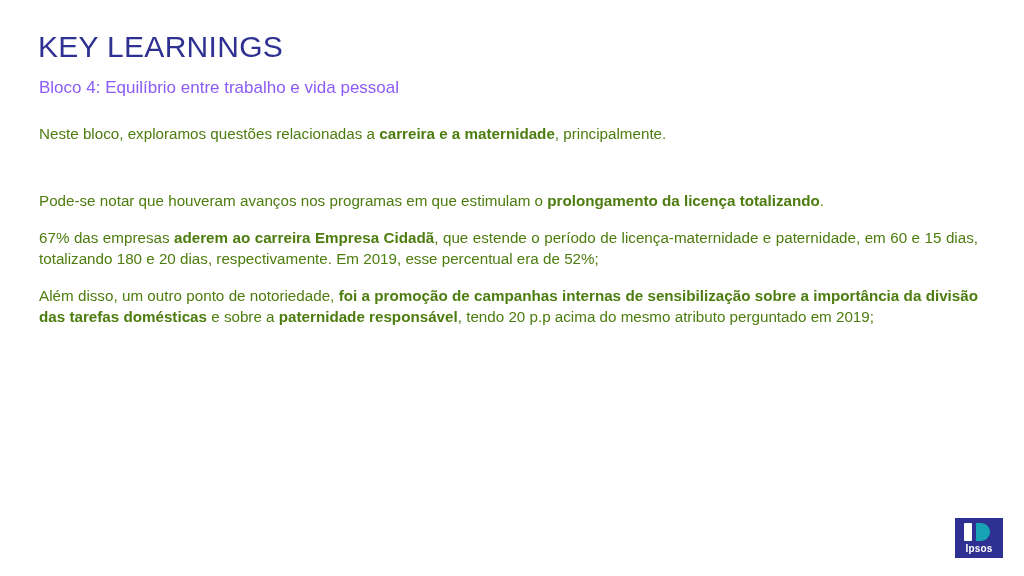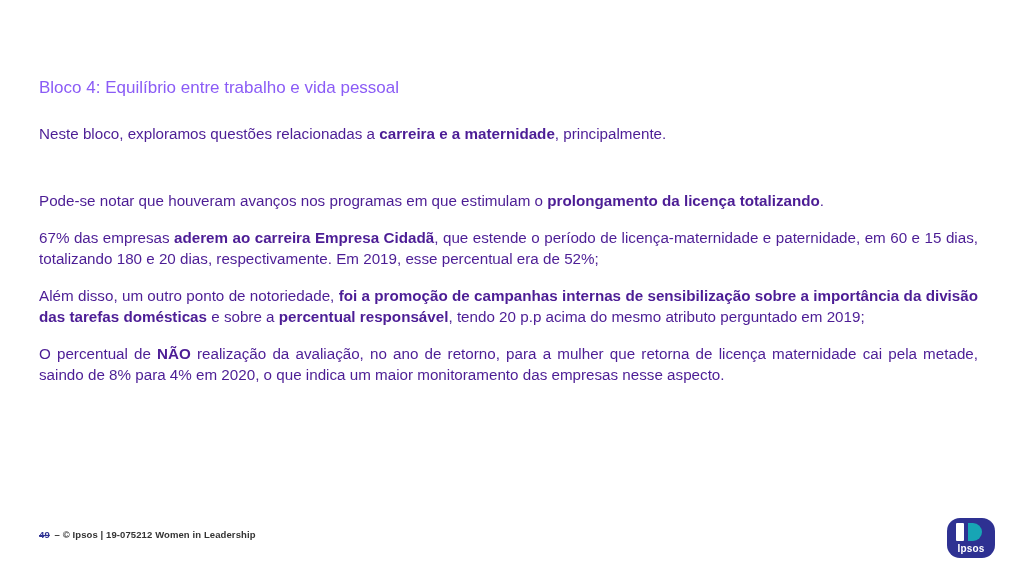--- a/index.html
+++ b/index.html
@@ -36,21 +36,21 @@
     font-size: 17px;
     color: #8b5cf6;
     font-weight: 400;
   }
   .body {
     position: absolute;
     left: 39px;
     top: 124px;
     width: 939px;
     font-size: 15.2px;
-    color: #4c1d95;
+    color: #4d7c0f;
     line-height: 1.38;
   }
   .para {
     margin: 0 0 16px 0;
     text-align: justify;
   }
   .para.p-first {
     text-align: left;
     margin-bottom: 46px;
   }
@@ -69,26 +69,26 @@
   .footer-bar .pagenum {
     color: #2e3192;
     text-decoration: line-through;
     margin-right: 2px;
   }
   .footer-bar .foot-text {
     font-weight: bold;
   }
   .logo {
     position: absolute;
-    right: 29px;
+    right: 21px;
     bottom: 18px;
     width: 48px;
     height: 40px;
     background: #2e3192;
-    border-radius: 13px;
+    border-radius: 0;
   }
   .logo .mark {
     position: absolute;
     left: 9px;
     top: 5px;
     width: 8px;
     height: 18px;
     background: #ffffff;
     border-radius: 1px;
   }
@@ -111,36 +111,31 @@
     font-size: 10px;
     font-weight: bold;
     letter-spacing: 0.2px;
   }
 </style>
 </head>
 <body>
 
 <div class="slide">
 
+  <div class="title">KEY LEARNINGS</div>
 
   <div class="subtitle">Bloco 4: Equilíbrio entre trabalho e vida pessoal</div>
 
   <div class="body">
     <p class="para p-first">Neste bloco, exploramos questões relacionadas a <b>carreira e a maternidade</b>, principalmente.</p>
     <p class="para">Pode-se notar que houveram avanços nos programas em que estimulam o <b>prolongamento da licença totalizando</b>.</p>
     <p class="para">67% das empresas <b>aderem ao carreira Empresa Cidadã</b>, que estende o período de licença-maternidade e paternidade, em 60 e 15 dias, totalizando 180 e 20 dias, respectivamente. Em 2019, esse percentual era de 52%;</p>
-    <p class="para">Além disso, um outro ponto de notoriedade, <b>foi a promoção de campanhas internas de sensibilização sobre a importância da divisão das tarefas domésticas</b> e sobre a <b>percentual responsável</b>, tendo 20 p.p acima do mesmo atributo perguntado em 2019;</p>
-    <p class="para">O percentual de <b>NÃO</b> realização da avaliação, no ano de retorno, para a mulher que retorna de licença maternidade cai pela metade, saindo de 8% para 4% em 2020, o que indica um maior monitoramento das empresas nesse aspecto.</p>
+    <p class="para">Além disso, um outro ponto de notoriedade, <b>foi a promoção de campanhas internas de sensibilização sobre a importância da divisão das tarefas domésticas</b> e sobre a <b>paternidade responsável</b>, tendo 20 p.p acima do mesmo atributo perguntado em 2019;</p>
   </div>
 
-  <div class="footer-bar">
-    <span class="pagenum">49</span>
-    <span>–</span>
-    <span class="foot-text">© Ipsos | 19-075212 Women in Leadership</span>
-  </div>
 
   <div class="logo">
     <span class="mark"></span>
     <span class="mark2"></span>
     <span class="brand">Ipsos</span>
   </div>
 
 </div>
 
 </body></html>

